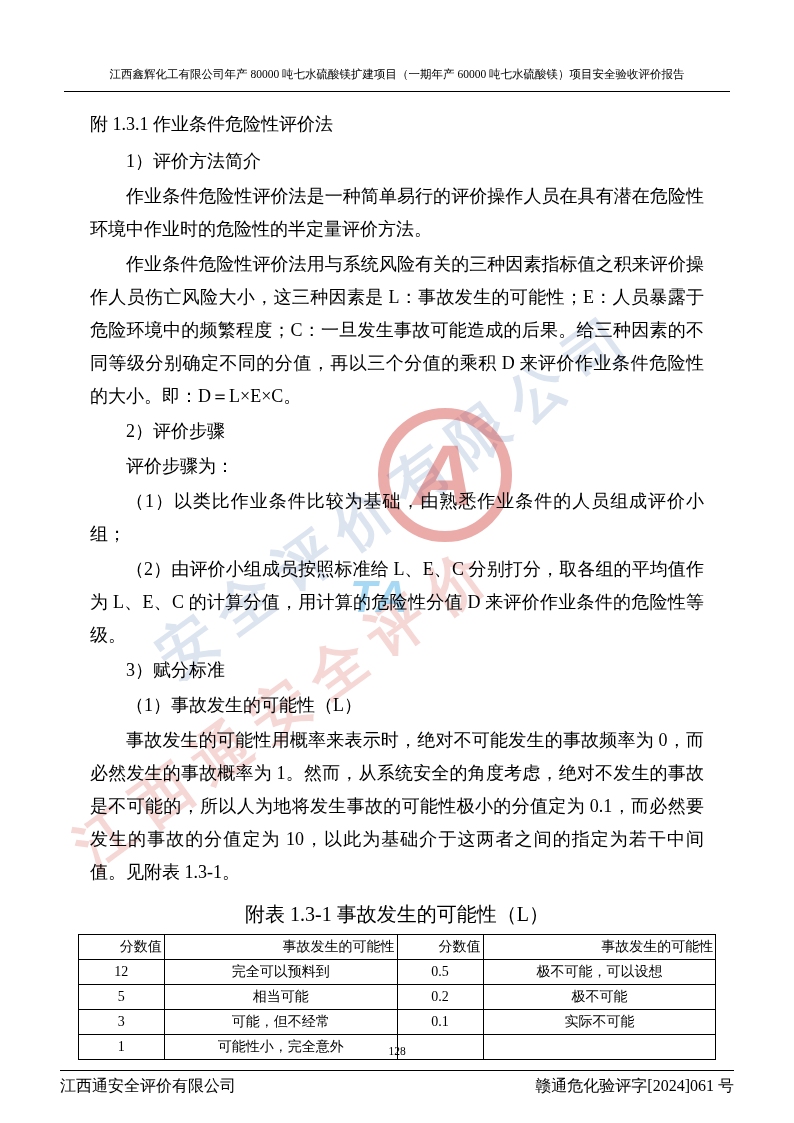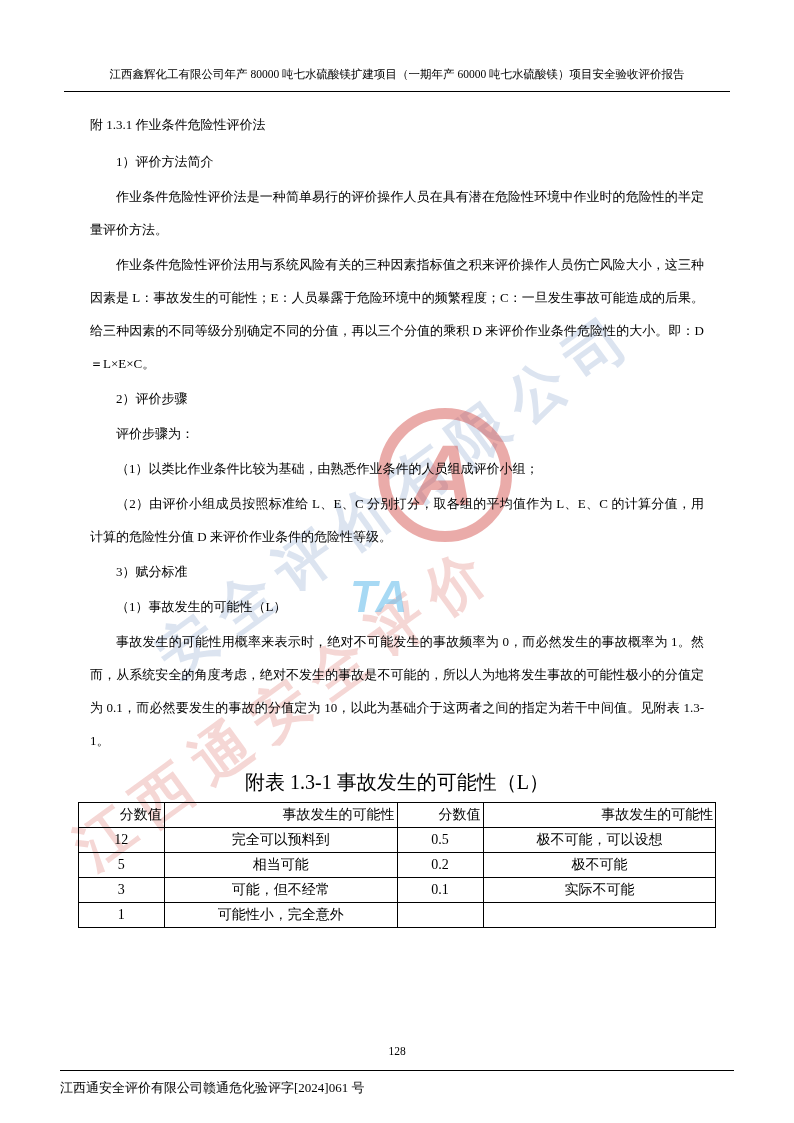--- a/index.html
+++ b/index.html
@@ -16,21 +16,21 @@
     margin:16px -26px; 
   }
 
   .doc-title{
     font-size:21px;font-weight:bold;margin:26px 0 8px 0;
     font-family:"Liberation Serif","DejaVu Serif",serif;
   }
   .doc-subtitle{
     font-size:16.5px;font-weight:normal;margin:6px 0 4px 0;
   }
-  .body-text{font-size:13px;line-height:33px;}
+  .body-text{font-size:18px;line-height:33px;}
   .item{padding-left:2em;margin:2px 0;}
   .para{text-indent:2em;text-align:justify;margin:2px 0;}
 
   .table-caption{
     text-align:center;font-weight:normal;font-size:20px;margin:12px 0 6px 0;
   }
   table.data{
     border-collapse:collapse;width:104%;margin-left:-2%;
     font-size:14px;table-layout:fixed;
   }
@@ -45,21 +45,21 @@
   .page-number{
     position:absolute;left:0;right:0;bottom:66px;text-align:center;
     font-size:11.5px;z-index:2;margin-top:36px;
   }
   .footer-rule{
     position:absolute;left:60px;right:60px;bottom:52px;
     border-top:1.4px solid #000;z-index:2;
   }
   .footer{
     position:absolute;left:60px;right:60px;bottom:26px;z-index:2;
-    display:flex;font-size:13px;
+    display:flex;justify-content:space-between;font-size:16px;
   }
 
   
   .watermark{position:absolute;inset:0;z-index:1;pointer-events:none;overflow:hidden;}
   .wm-diag{
     position:absolute;white-space:nowrap;font-weight:bold;letter-spacing:14px;
   }
   .wm-diag-blue{
     left:50%;top:44%;transform:translate(-50%,-50%) rotate(-36deg);
     font-size:58px;color:rgba(140,165,205,0.30);

